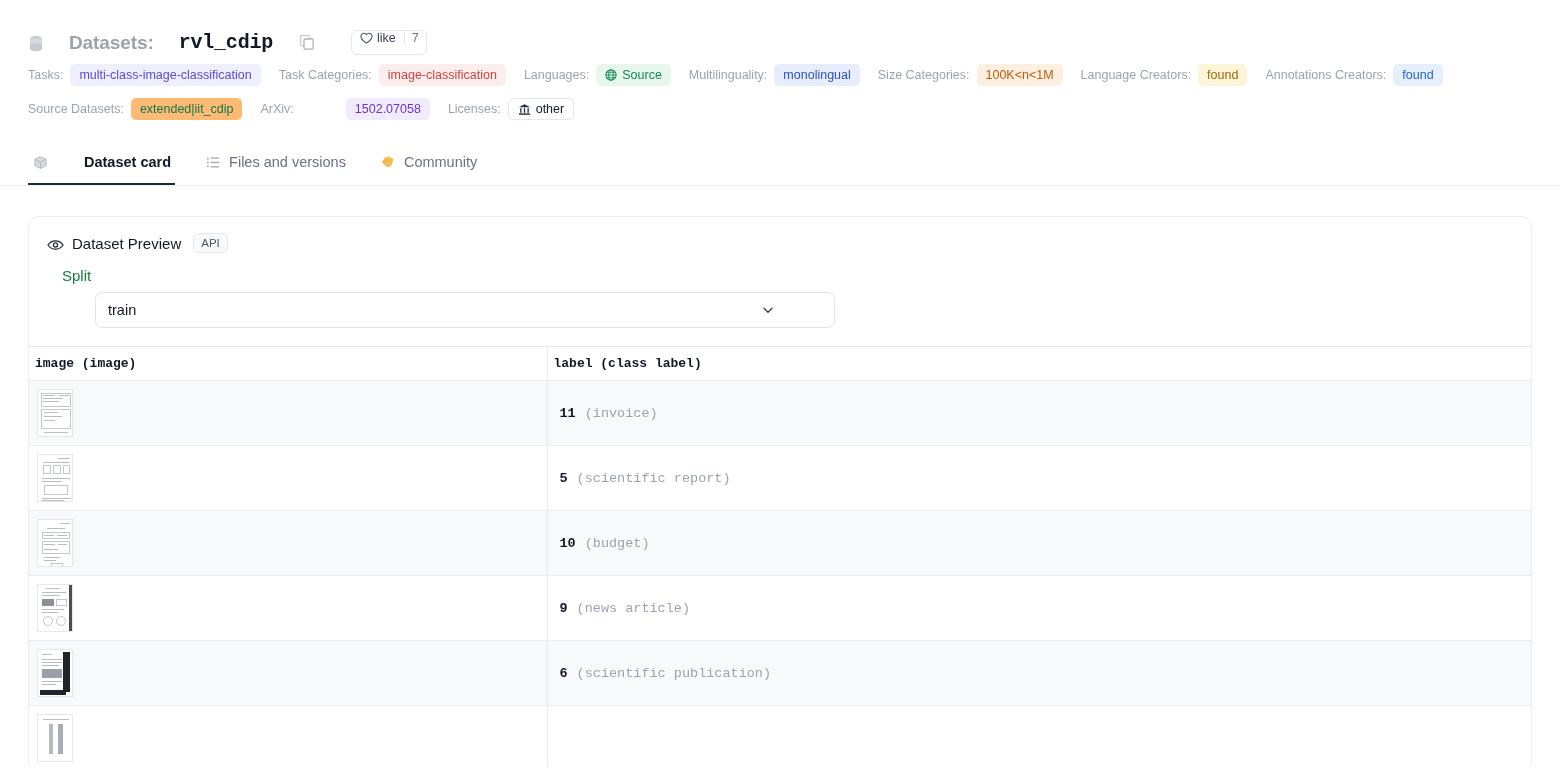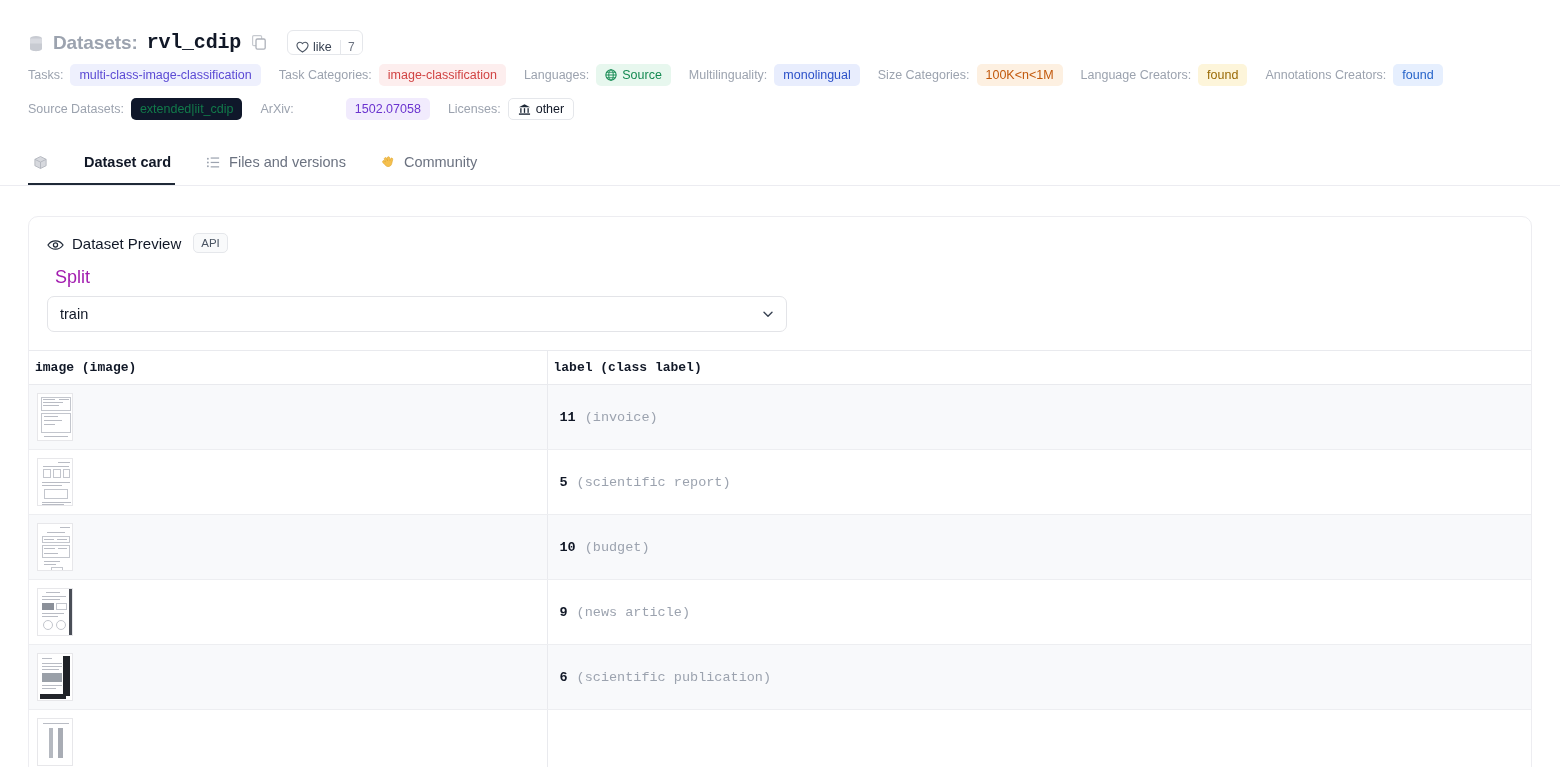--- a/index.html
+++ b/index.html
@@ -10,21 +10,21 @@
     color: #111827;
     overflow: hidden;
   }
 
   
   .page { padding: 0 28px; }
 
   .title-row {
     display: flex;
     align-items: center;
-    gap: 9px;
+    gap: 25px;
     height: 58px;
     padding-top: 27px;
   }
   .db-icon { width: 16px; height: 18px; flex: none; position: relative; top: 1px; }
   .ds-label {
     font-size: 19px;
     font-weight: 700;
     color: #9ca3af;
     letter-spacing: -0.1px;
   }
@@ -32,21 +32,21 @@
     font-family: "Liberation Mono", "DejaVu Sans Mono", monospace;
     font-size: 20px;
     font-weight: 700;
     color: #111827;
     letter-spacing: -0.2px;
   }
   .copy-icon { width: 14px; height: 15px; margin-left: 2px; opacity: .55; cursor: pointer; }
 
   .like-btn {
     display: inline-flex;
-    align-items: flex-end;
+    align-items: flex-start;
     margin-left: 12px;
     border: 1px solid #e5e7eb;
     border-radius: 6px;
     background: #fff;
     height: 25px;
     overflow: hidden;
     cursor: pointer;
   }
   .like-main {
     display: flex; align-items: center; gap: 4px;
@@ -90,21 +90,21 @@
     margin-right: 10px;
   }
   .tag:last-child { margin-right: 0; }
   .tag.indigo  { background: #eef0fd; color: #5b4ad4; }
   .tag.red     { background: #fdeeee; color: #d14343; }
   .tag.green   { background: #e7f7ee; color: #148a52; }
   .tag.blue    { background: #e8edfd; color: #2b50c8; }
   .tag.orange  { background: #fdf0e1; color: #c2590c; }
   .tag.yellow  { background: #fdf5da; color: #9a6a05; }
   .tag.lblue   { background: #e6effe; color: #2563c9; }
-  .tag.mint    { background: #0f172a; color: #117a4a; justify-content: center; }
+  .tag.mint    { background: #fdba74; color: #117a4a; justify-content: center; }
   .tag.violet  { background: #f1ebfd; color: #6b34cf; margin-left: 44px; }
   .tag.plain   { background: #ffffff; color: #111827; border: 1px solid #e5e7eb; }
 
   
   .tabs {
     display: flex;
     align-items: flex-end;
     gap: 26px;
     height: 46px;
     margin-top: 14px;
@@ -143,37 +143,38 @@
   .eye-ico { width: 17px; height: 13px; flex: none; }
   .card-title { font-size: 15px; font-weight: 400; color: #111827; }
   .api-badge {
     display: inline-flex; align-items: center; justify-content: center;
     height: 20px; padding: 0 7px;
     border: 1px solid #e5e7eb; border-radius: 5px;
     background: #f9fafb;
     font-size: 11.5px; color: #4b5563;
     margin-left: 4px; cursor: pointer;
   }
-  .split-label { font-size: 18px; color: #a21caf; margin: 14px 0 8px 8px; }
+  .split-label { font-size: 15px; color: #15803d; margin: 14px 0 8px 15px; }
   .select-wrap {
     position: relative;
     width: 740px;
   }
   .select-box {
     width: 100%;
     height: 36px;
     border: 1px solid #e3e4e8;
     border-radius: 7px;
     background: #fff;
     display: flex;
     align-items: center;
     padding: 0 12px;
     font-size: 14.5px;
     color: #111827;
     cursor: pointer;
+    margin-left: 48px;
   }
   .chevron {
     position: absolute; right: 12px; top: 50%; transform: translateY(-50%);
     width: 14px; height: 14px; pointer-events: none;
   }
 
   
   .tbl { width: 100%; border-collapse: collapse; margin-top: 18px; table-layout: fixed; }
   .tbl th {
     text-align: left;

